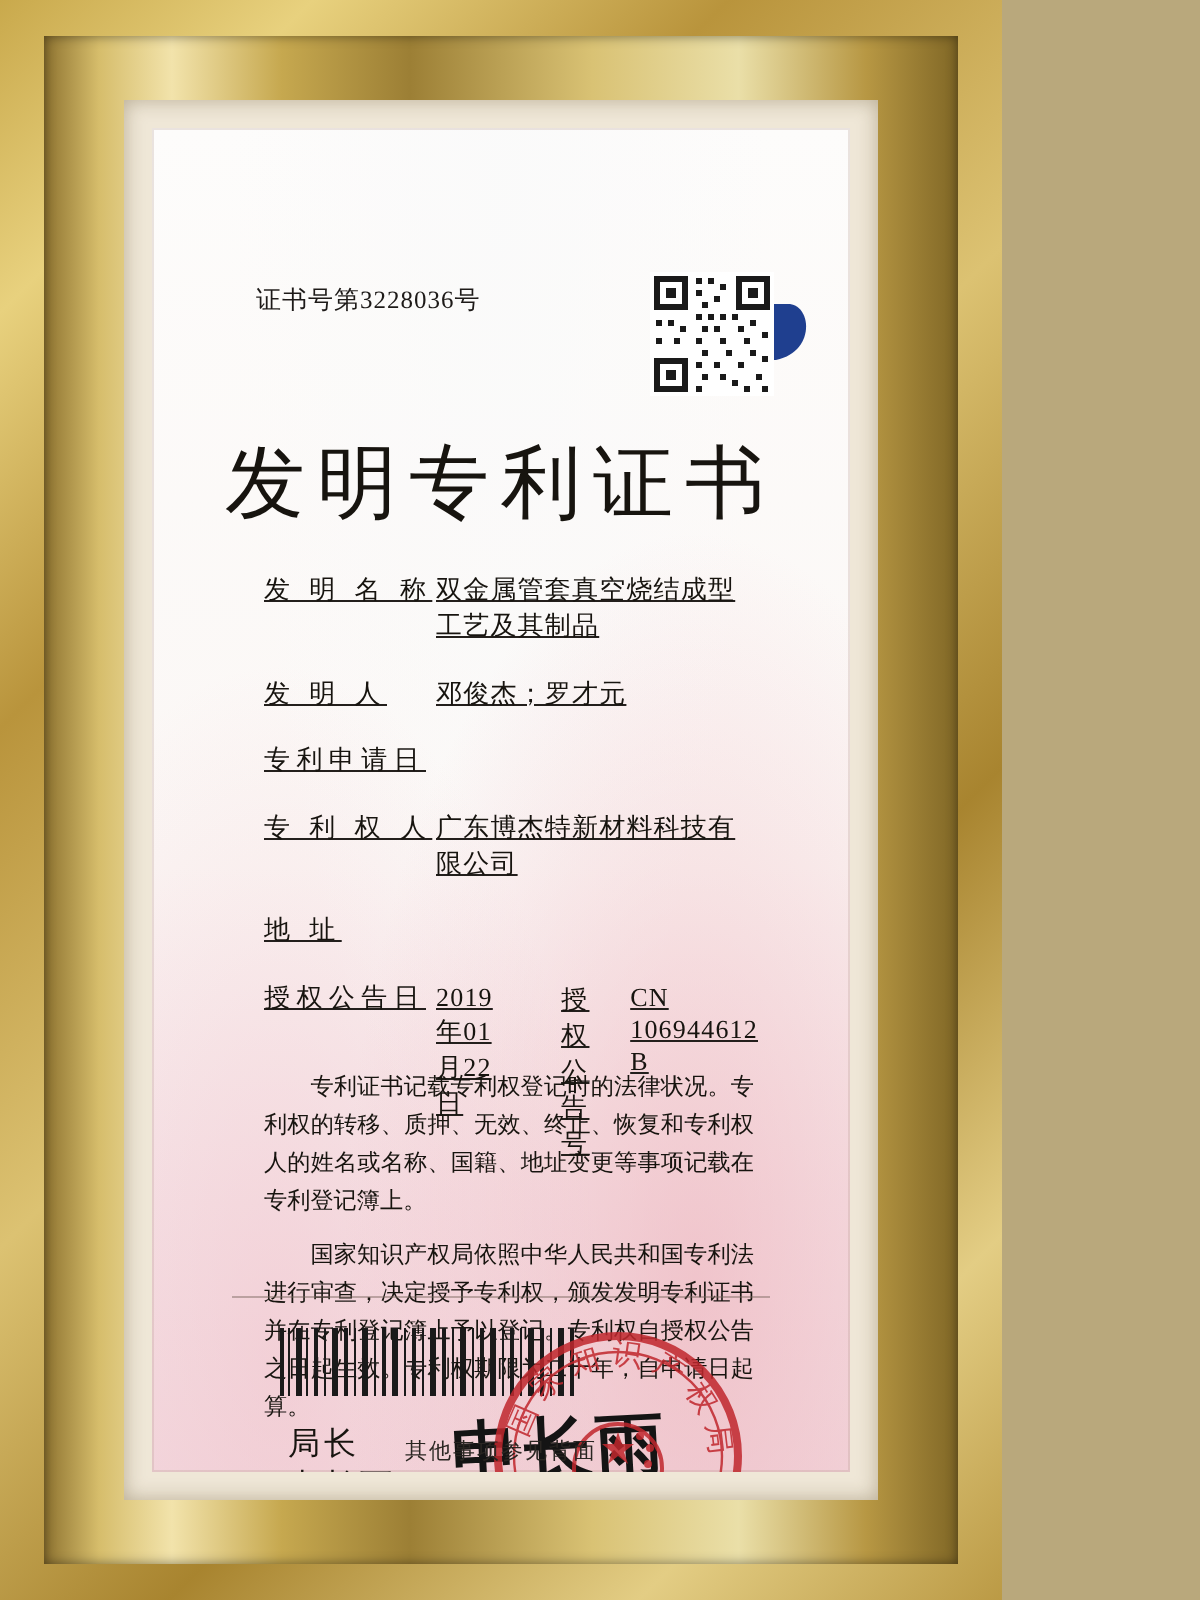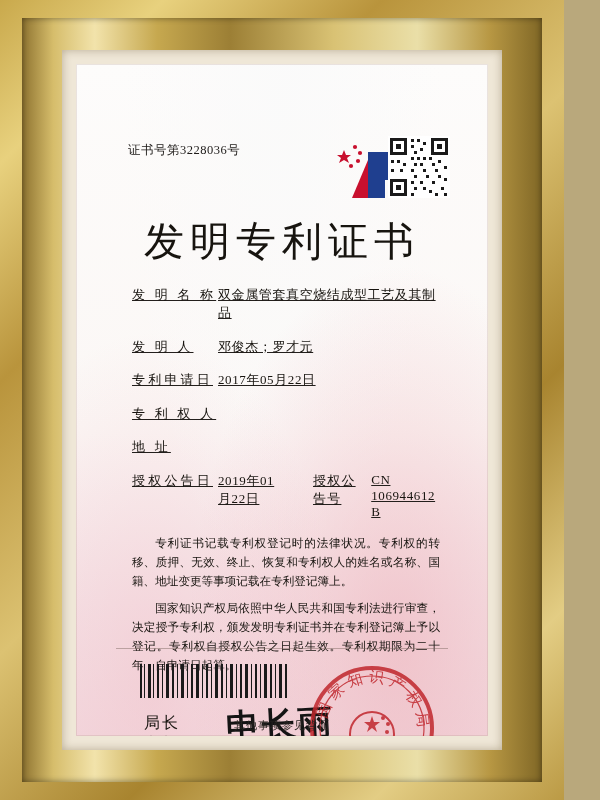--- a/index.html
+++ b/index.html
@@ -3,21 +3,21 @@
 <meta charset="utf-8">
 <style>
   html,body{margin:0;padding:0;}
   body{
     width:600px;height:800px;overflow:hidden;
     font-family:"Liberation Serif",serif;
     background:#b9a87c;
   }
   
   .photo{
-    position:relative;width:564px;height:800px;
+    position:relative;width:501px;height:800px;
     background:linear-gradient(135deg,#c9a94c 0%,#e8d17e 12%,#b9943c 28%,#dcc272 48%,#a8842f 68%,#e3cd84 86%,#bb9a45 100%);
     box-sizing:border-box;
   }
   .frame-inner{
     position:absolute;left:22px;top:18px;right:22px;bottom:18px;
     background:linear-gradient(90deg,#8e7330 0%,#d6bd6b 6%,#f2e3ab 14%,#c6a84f 26%,#9c7f35 40%,#d9c274 60%,#eadfa8 76%,#b79743 90%,#806726 100%);
     box-shadow:0 0 6px rgba(0,0,0,.45) inset;
   }
   .mat{
     position:absolute;left:40px;top:32px;right:40px;bottom:32px;
@@ -169,24 +169,24 @@
           <div class="row">
             <div class="lab">发 明 名 称</div>
             <div class="val">双金属管套真空烧结成型工艺及其制品</div>
           </div>
           <div class="row">
             <div class="lab">发 明 人</div>
             <div class="val">邓俊杰；罗才元</div>
           </div>
           <div class="row">
             <div class="lab">专利申请日</div>
-            <div class="val">2017年05月22日</div>
           </div>
           <div class="row">
             <div class="lab">专 利 权 人</div>
+            <div class="val">广东博杰特新材料科技有限公司</div>
           </div>
           <div class="row">
             <div class="lab">地        址</div>
           </div>
           <div class="row two">
             <div class="lab">授权公告日</div>
             <div class="val">
               <span>2019年01月22日</span>
               <span class="sub-lab">授权公告号</span>
               <span class="sub-val">CN 106944612 B</span>

